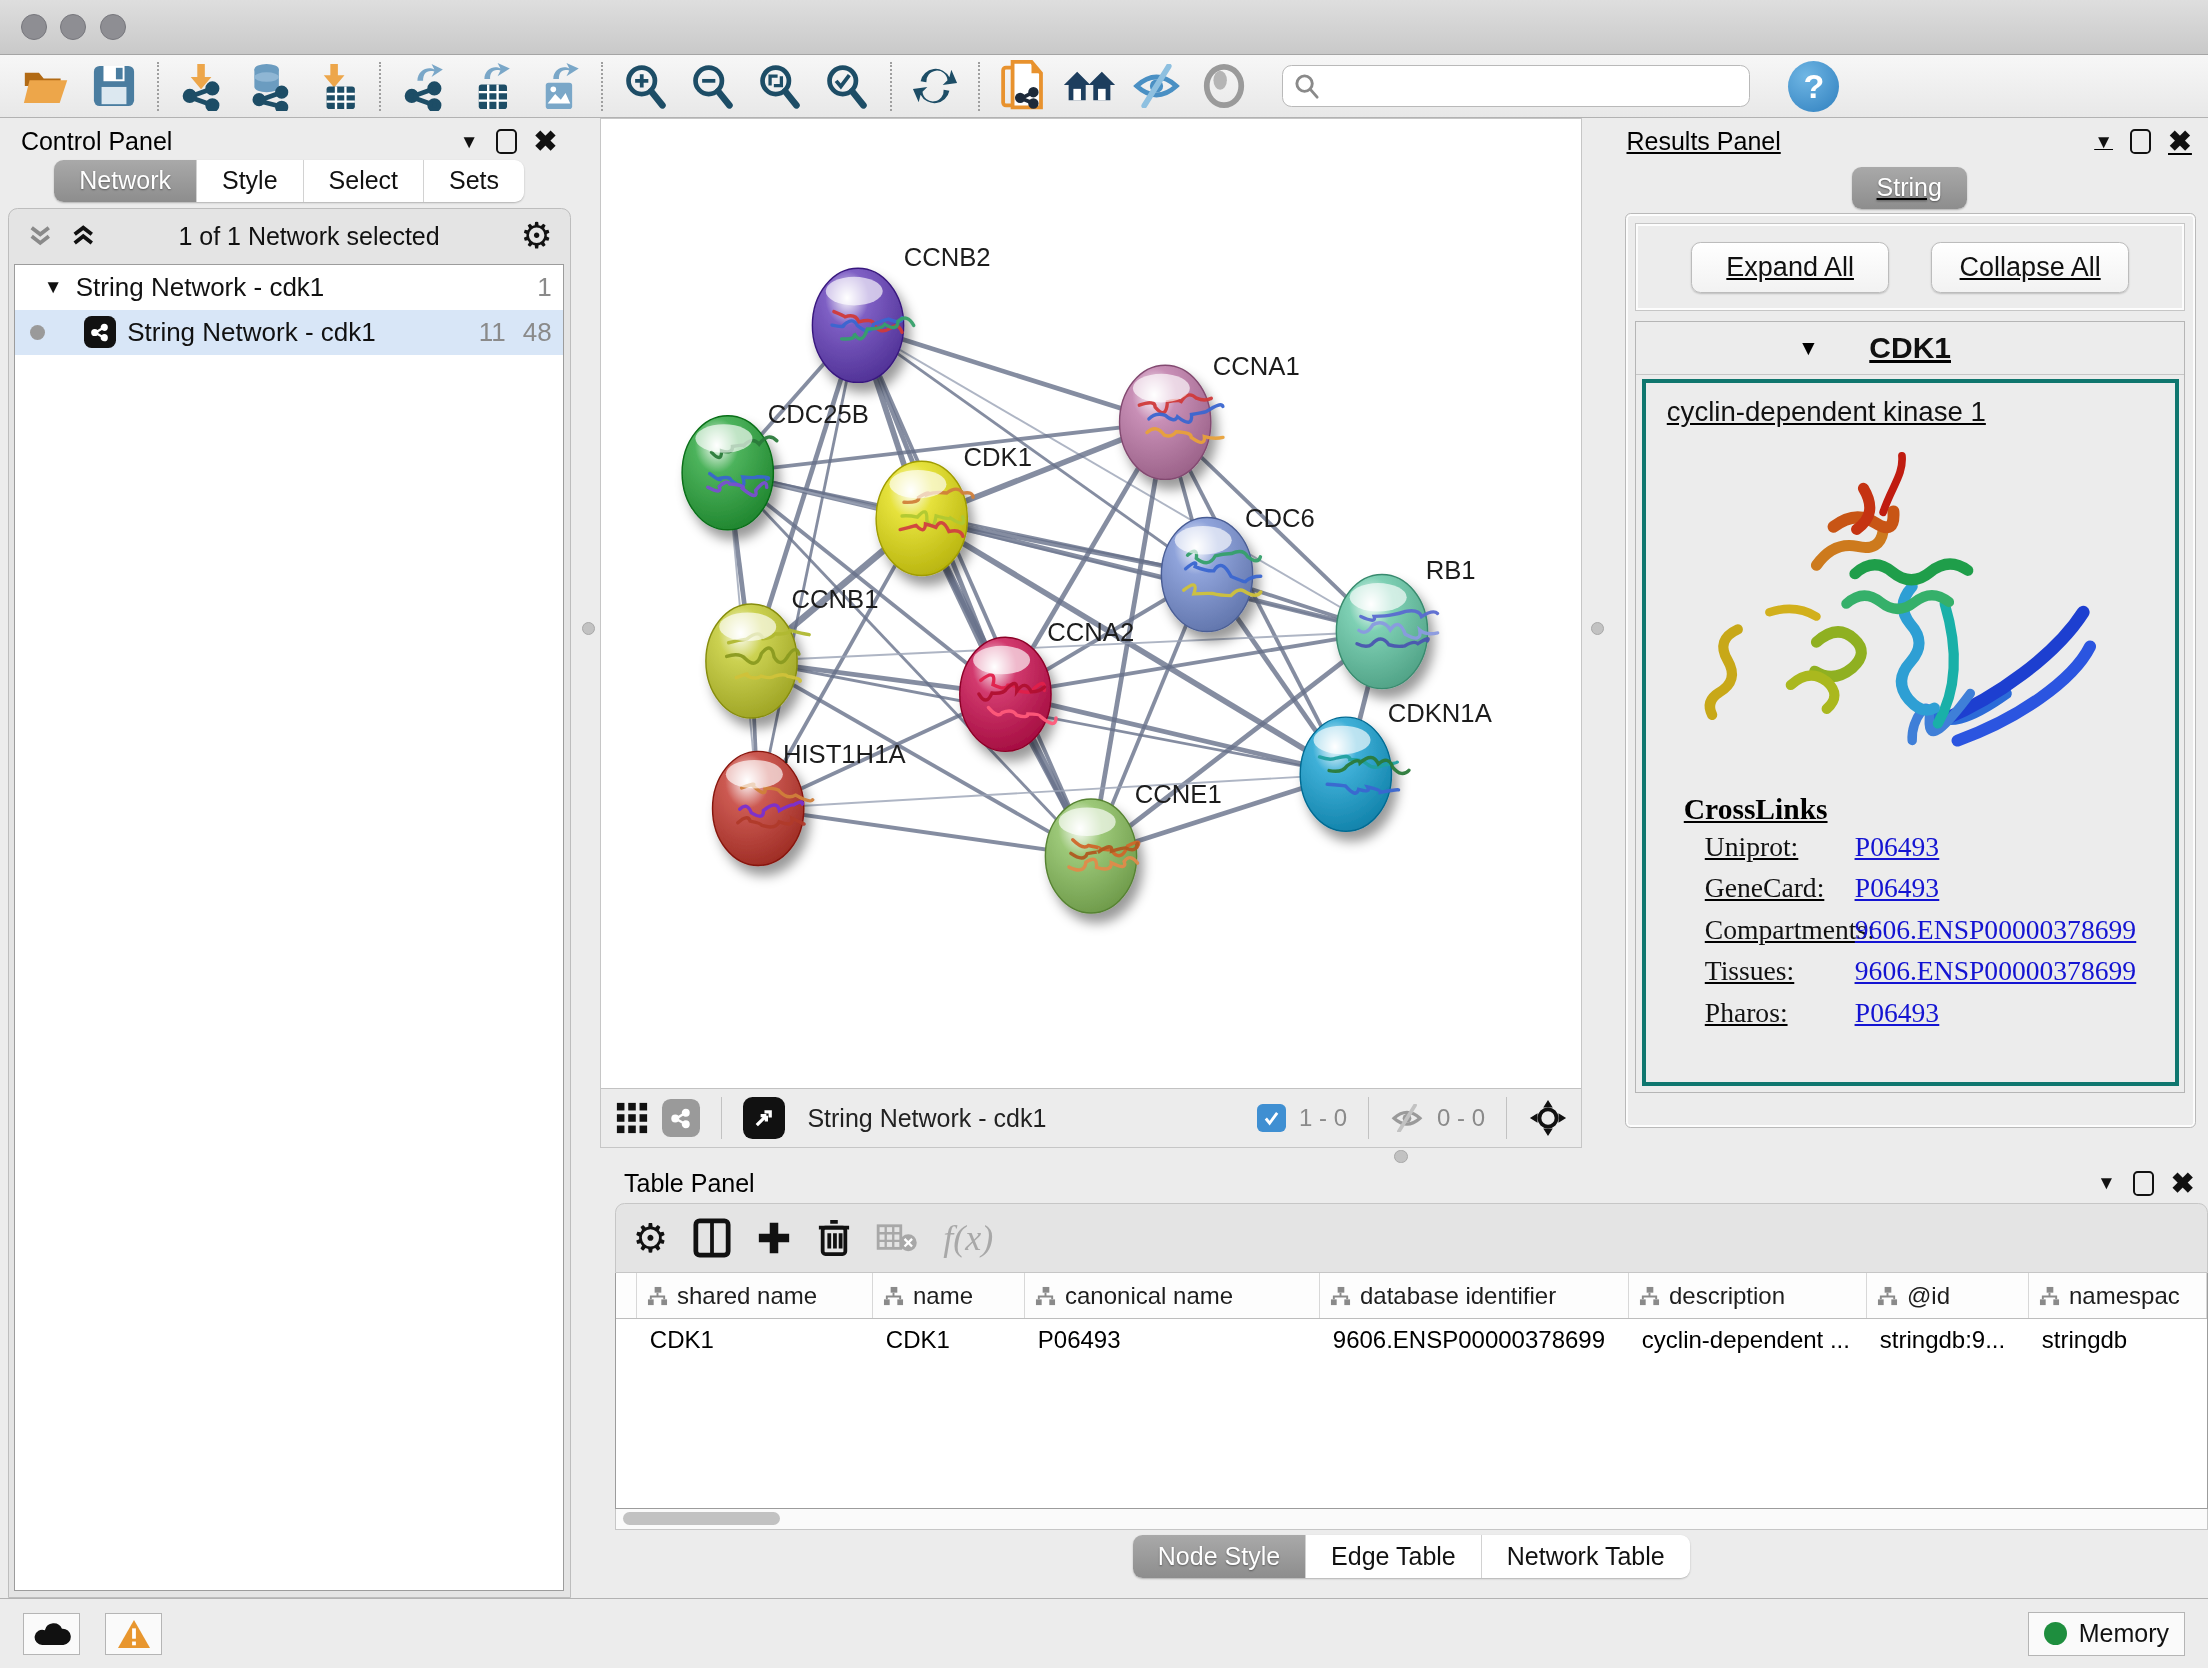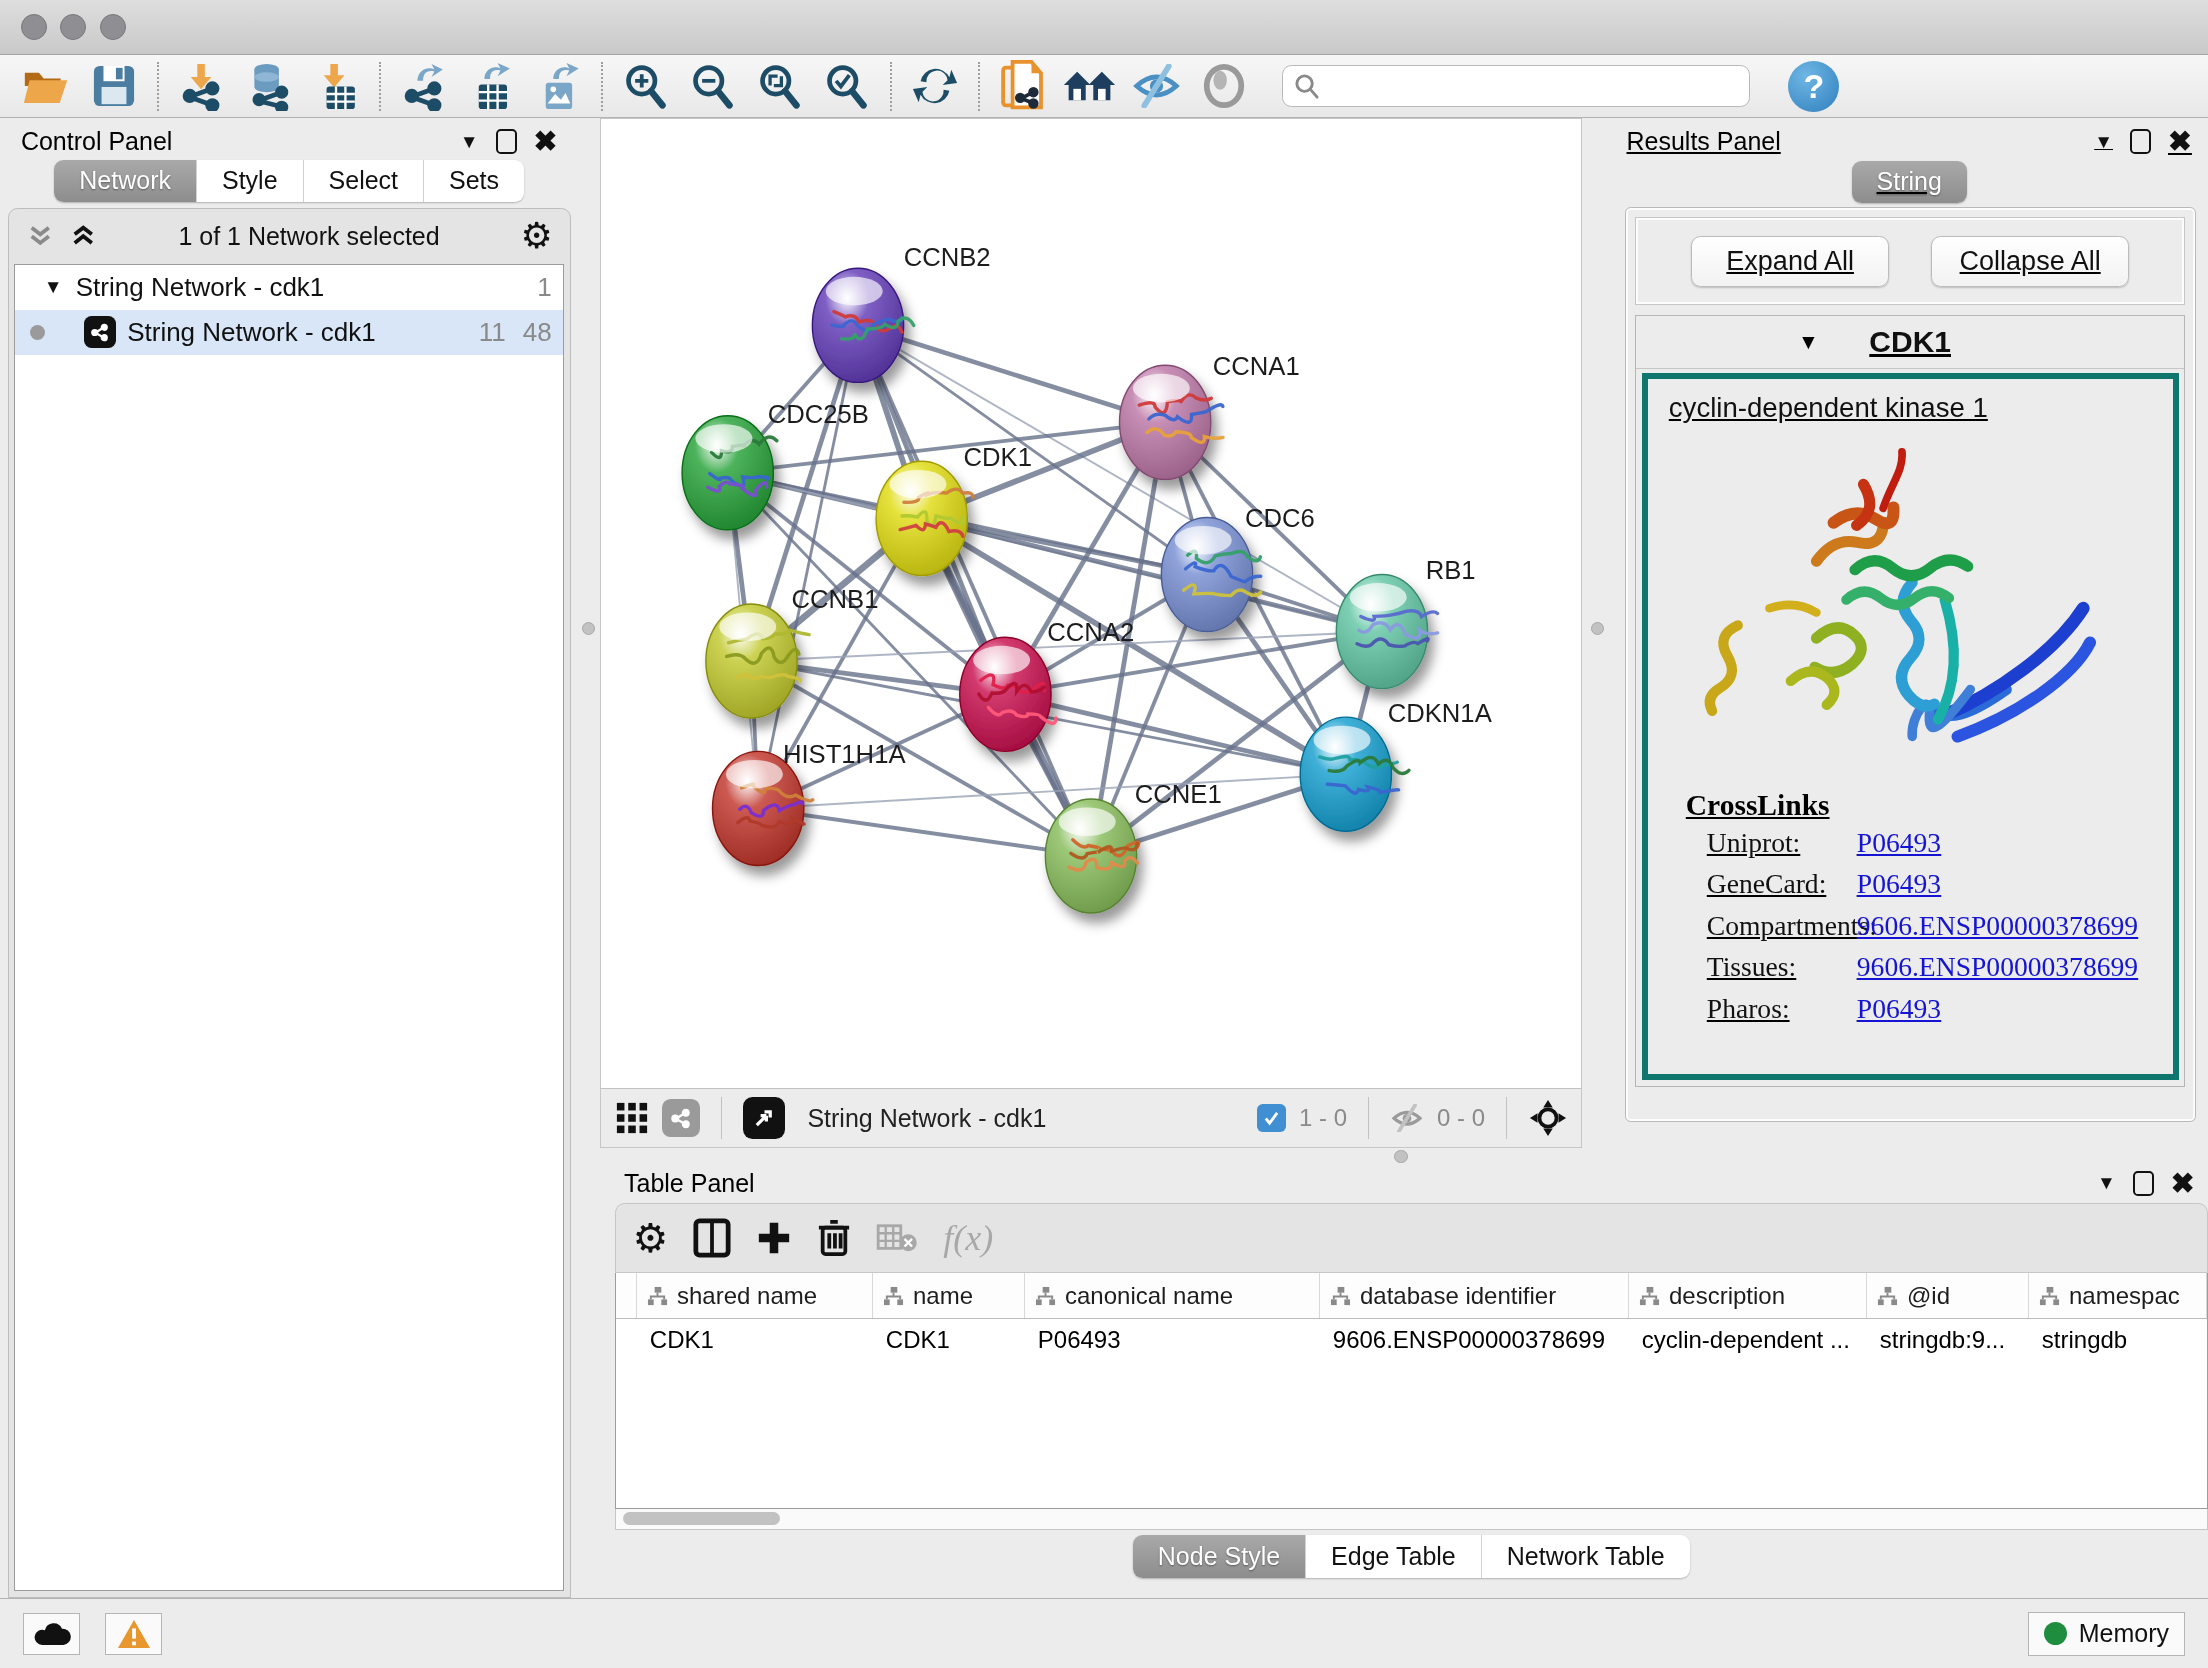--- a/index.html
+++ b/index.html
@@ -67,29 +67,29 @@
   .netcanvas { width:980px; height:969px; background:#fff; }
   .nettoolbar { height:59px; background:#ececec; border-top:1px solid #c2c2c2; display:flex; align-items:center; padding:0 13.3px; gap:13.3px; }
   .ntsep { width:0; height:42px; border-left:1px solid #c2c2c2; margin:0 7.6px; }
   .nt-title { font-size:25px; color:#222; margin-left:9.5px; flex:1; }
   .nt-count { font-size:24px; color:#8a8a8a; }
   .vsplit2 { width:31px; position:relative; }
   .vsplit2 .dot { position:absolute; width:13.3px; height:13.3px; border-radius:50%; background:#c2c2c2; border:1px solid #a8a8a8; left:8.6px; top:504px; }
 
   
   .results-panel { width:592px; display:flex; flex-direction:column; padding-top:5.7px;text-decoration:underline; }
-  .rp-tabrow { margin-top:1px; }
+  .rp-tabrow { margin-top:7px; }
   .rp-outer { margin:3.8px 9.5px 0 11.4px; height:915px; background:#ececec; border:1.9px solid #b9b9b9; border-radius:5.7px; box-shadow:inset 0 0 0 1.9px #fdfdfd; padding:9.5px; }
   .rp-btnbox { border:1.9px solid #c6c6c6; box-shadow:inset 0 0 0 1.9px #fdfdfd; height:88px; display:flex; align-items:center; justify-content:center; gap:42px; background:#ececec; }
   .rp-btn { min-width:198px; height:51px; background:linear-gradient(#ffffff,#f2f2f2); border:1px solid #bcbcbc; border-radius:9.5px; font-size:27px; color:#111; display:flex; align-items:center; justify-content:center; box-shadow:0 1px 1.9px rgba(0,0,0,.2);text-align:right; }
   .rp-card { margin-top:9.5px; border:1.9px solid #b5b5b5; background:#ececec; height:772px; display:flex; flex-direction:column; }
   .rp-cardhead { height:53px; display:flex; align-items:center; position:relative; border-bottom:1px solid #c6c6c6; }
   .rp-cardhead .tri { position:absolute; left:162px; font-size:21px; }
   .rp-gene { width:100%; text-align:center; font-size:30px; font-weight:bold; color:#111; }
-  .rp-inner { flex:1; margin:3.8px 5.7px 5.7px 5.7px; border:6px solid #0f766e; background:#ececec; padding:7.6px 0 0 0; overflow:hidden; }
+  .rp-inner { flex:1; margin:3.8px 5.7px 5.7px 5.7px; border:4px solid #0f766e; background:#ececec; padding:7.6px 0 0 0; overflow:hidden; }
   .rp-desc { font-size:27.6px; color:#111; padding:5.7px 0 1.9px 21px; }
   .protein { display:block; margin:7.6px auto 0 auto; }
   .xl { font-family:"Liberation Serif", serif; margin-top:13.3px; }
   .xl-title { font-size:29.5px; font-weight:bold; padding-left:38px; color:#000; }
   .xl-row { display:flex; font-size:27.6px; padding:4.8px 0 4.8px 59px; }
   .xl-label { width:150px; color:#111; }
   .xl-link { color:#1414d2; text-decoration:underline; margin-left:0; }
 
   
   .table-panel { height:433px; margin-left:14.3px; display:flex; flex-direction:column; }

